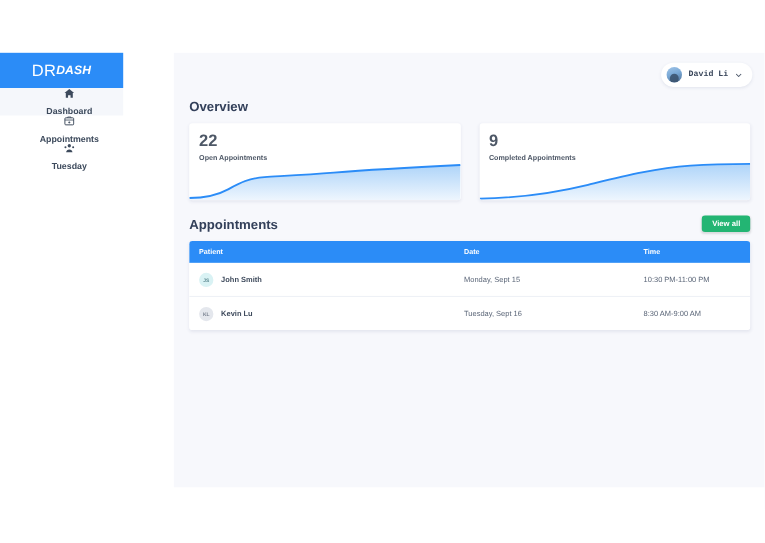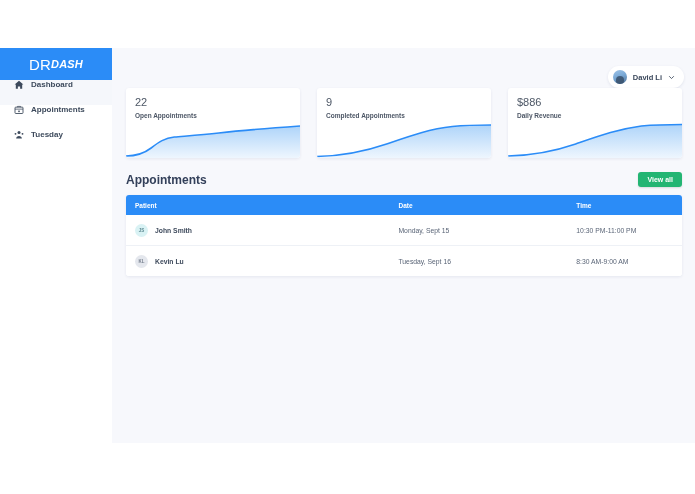--- a/index.html
+++ b/index.html
@@ -15,20 +15,21 @@
     overflow: hidden;
   }
   .app {
     position: absolute;
     left: 0;
     top: 48px;
     width: 695px;
     height: 395px;
     display: flex;
     background: #ffffff;
+    gap: 46px;
   }
 
   
   .sidebar {
     width: 112px;
     background: #ffffff;
     flex: 0 0 112px;
     position: relative;
   }
   .logo {
@@ -47,27 +48,29 @@
   .logo .bold {
     font-size: 11px;
     font-weight: 700;
     font-style: italic;
   }
   .nav {
     padding-top: 0px;
   }
   .nav-item {
     display: flex;
+    align-items: center;
     gap: 7px;
     height: 25px;
     padding-left: 14px;
     font-size: 8px;
     color: #3d4a5c;
     font-weight: 600;
     cursor: pointer;
+    flex-direction: column;
   }
   .nav-item.active {
     background: #f5f7fb;
   }
   .nav-item .ico {
     width: 10px;
     height: 10px;
     display: inline-flex;
     align-items: center;
     justify-content: center;
@@ -81,23 +84,24 @@
     flex: 1;
     background: #f7f8fc;
     position: relative;
     padding: 0 11px 0 8px;
     box-sizing: border-box;
   }
 
   .topbar {
     height: 40px;
     display: flex;
-    align-items: flex-end;
+    align-items: center;
     justify-content: flex-end;
     padding-right: 0px;
+    font-family: Liberation Mono, monospace;
   }
   .user-chip {
     display: flex;
     align-items: center;
     gap: 6px;
     background: #ffffff;
     border-radius: 13px;
     padding: 4px 9px 4px 5px;
     box-shadow: 0 1px 3px rgba(40,60,110,.10);
     cursor: pointer;
@@ -166,23 +170,23 @@
   .card {
     flex: 1 1 0;
     background: #ffffff;
     border-radius: 3px;
     box-shadow: 0 1px 3px rgba(40,60,110,.09);
     height: 70px;
     position: relative;
     overflow: hidden;
   }
   .card-value {
-    font-size: 11px;
+    font-size: 15px;
     color: #4d5766;
-    font-weight: 400;
+    font-weight: 700;
     margin: 9px 0 0 9px;
     line-height: 1;
   }
   .card-label {
     font-size: 6.5px;
     color: #4d5766;
     font-weight: 700;
     margin: 4px 0 0 9px;
   }
   .spark {
@@ -300,20 +304,21 @@
         <span class="avatar-img"></span>
         <span class="user-name">David Li</span>
         <span class="chev">
           <svg viewBox="0 0 12 12" width="7" height="7" fill="none" stroke="currentColor" stroke-width="1.6" stroke-linecap="round" stroke-linejoin="round">
             <path d="M2.5 4.3 6 7.8l3.5-3.5"></path>
           </svg>
         </span>
       </div>
     </div>
 
+    <div class="section-title">Overview</div>
 
     <div class="cards">
 
       <div class="card">
         <div class="card-value">22</div>
         <div class="card-label">Open Appointments</div>
         <div class="spark">
           <svg viewBox="0 0 180 40" preserveAspectRatio="none">
             <defs>
               <linearGradient id="g1" x1="0" y1="0" x2="0" y2="1">
@@ -337,36 +342,20 @@
                 <stop offset="0%" stop-color="#aed4f9"></stop>
                 <stop offset="100%" stop-color="#eef6fe"></stop>
               </linearGradient>
             </defs>
             <path d="M0,38.5 C26,38 48,34 72,26 C96,18 116,11 140,8.5 C156,7 170,7 180,7 L180,40 L0,40 Z" fill="url(#g2)"></path>
             <path d="M0,38.5 C26,38 48,34 72,26 C96,18 116,11 140,8.5 C156,7 170,7 180,7" fill="none" stroke="#2b8cf7" stroke-width="1.6"></path>
           </svg>
         </div>
       </div>
 
-      <div class="card">
-        <div class="card-value">$886</div>
-        <div class="card-label">Daily Revenue</div>
-        <div class="spark">
-          <svg viewBox="0 0 180 40" preserveAspectRatio="none">
-            <defs>
-              <linearGradient id="g3" x1="0" y1="0" x2="0" y2="1">
-                <stop offset="0%" stop-color="#aed4f9"></stop>
-                <stop offset="100%" stop-color="#eef6fe"></stop>
-              </linearGradient>
-            </defs>
-            <path d="M0,38 C24,37.5 46,34 70,26 C94,18 114,11 138,8 C155,6.5 170,6.5 180,6.5 L180,40 L0,40 Z" fill="url(#g3)"></path>
-            <path d="M0,38 C24,37.5 46,34 70,26 C94,18 114,11 138,8 C155,6.5 170,6.5 180,6.5" fill="none" stroke="#2b8cf7" stroke-width="1.6"></path>
-          </svg>
-        </div>
-      </div>
 
     </div>
 
     <div class="section-head">
       <div class="section-title">Appointments</div>
       <button class="btn-viewall">View all</button>
     </div>
 
     <div class="table-wrap">
       <div class="t-head">

